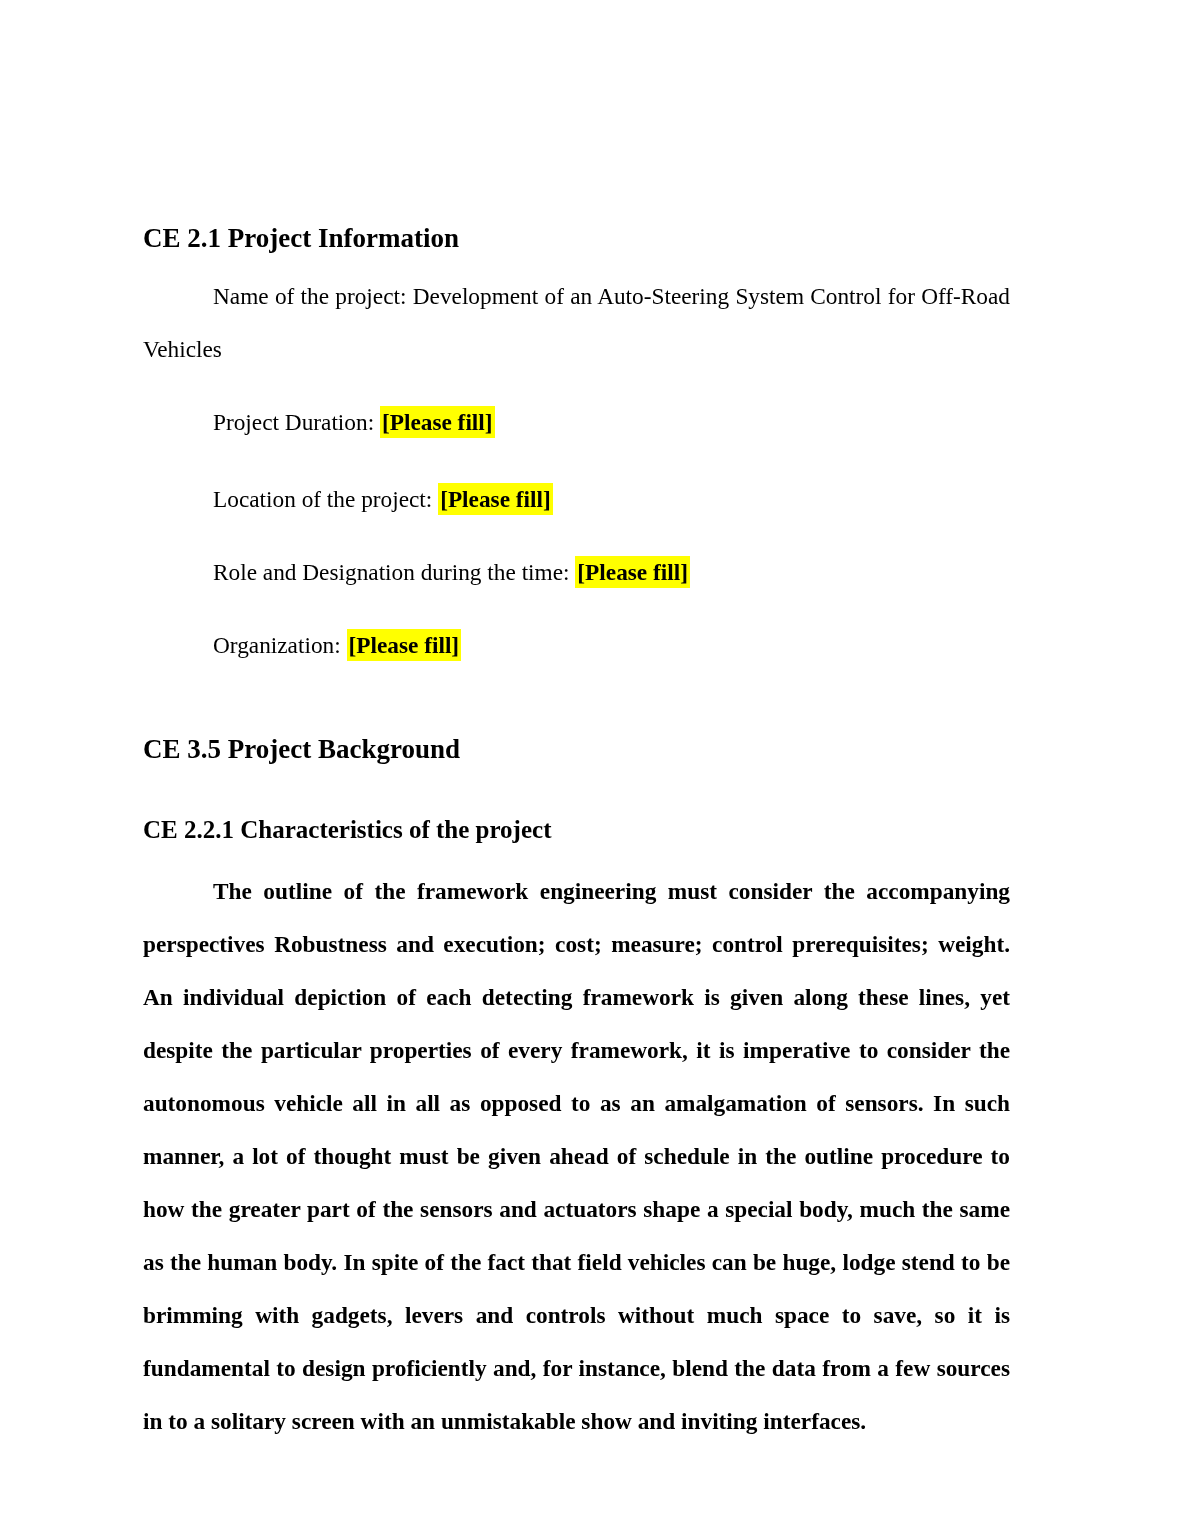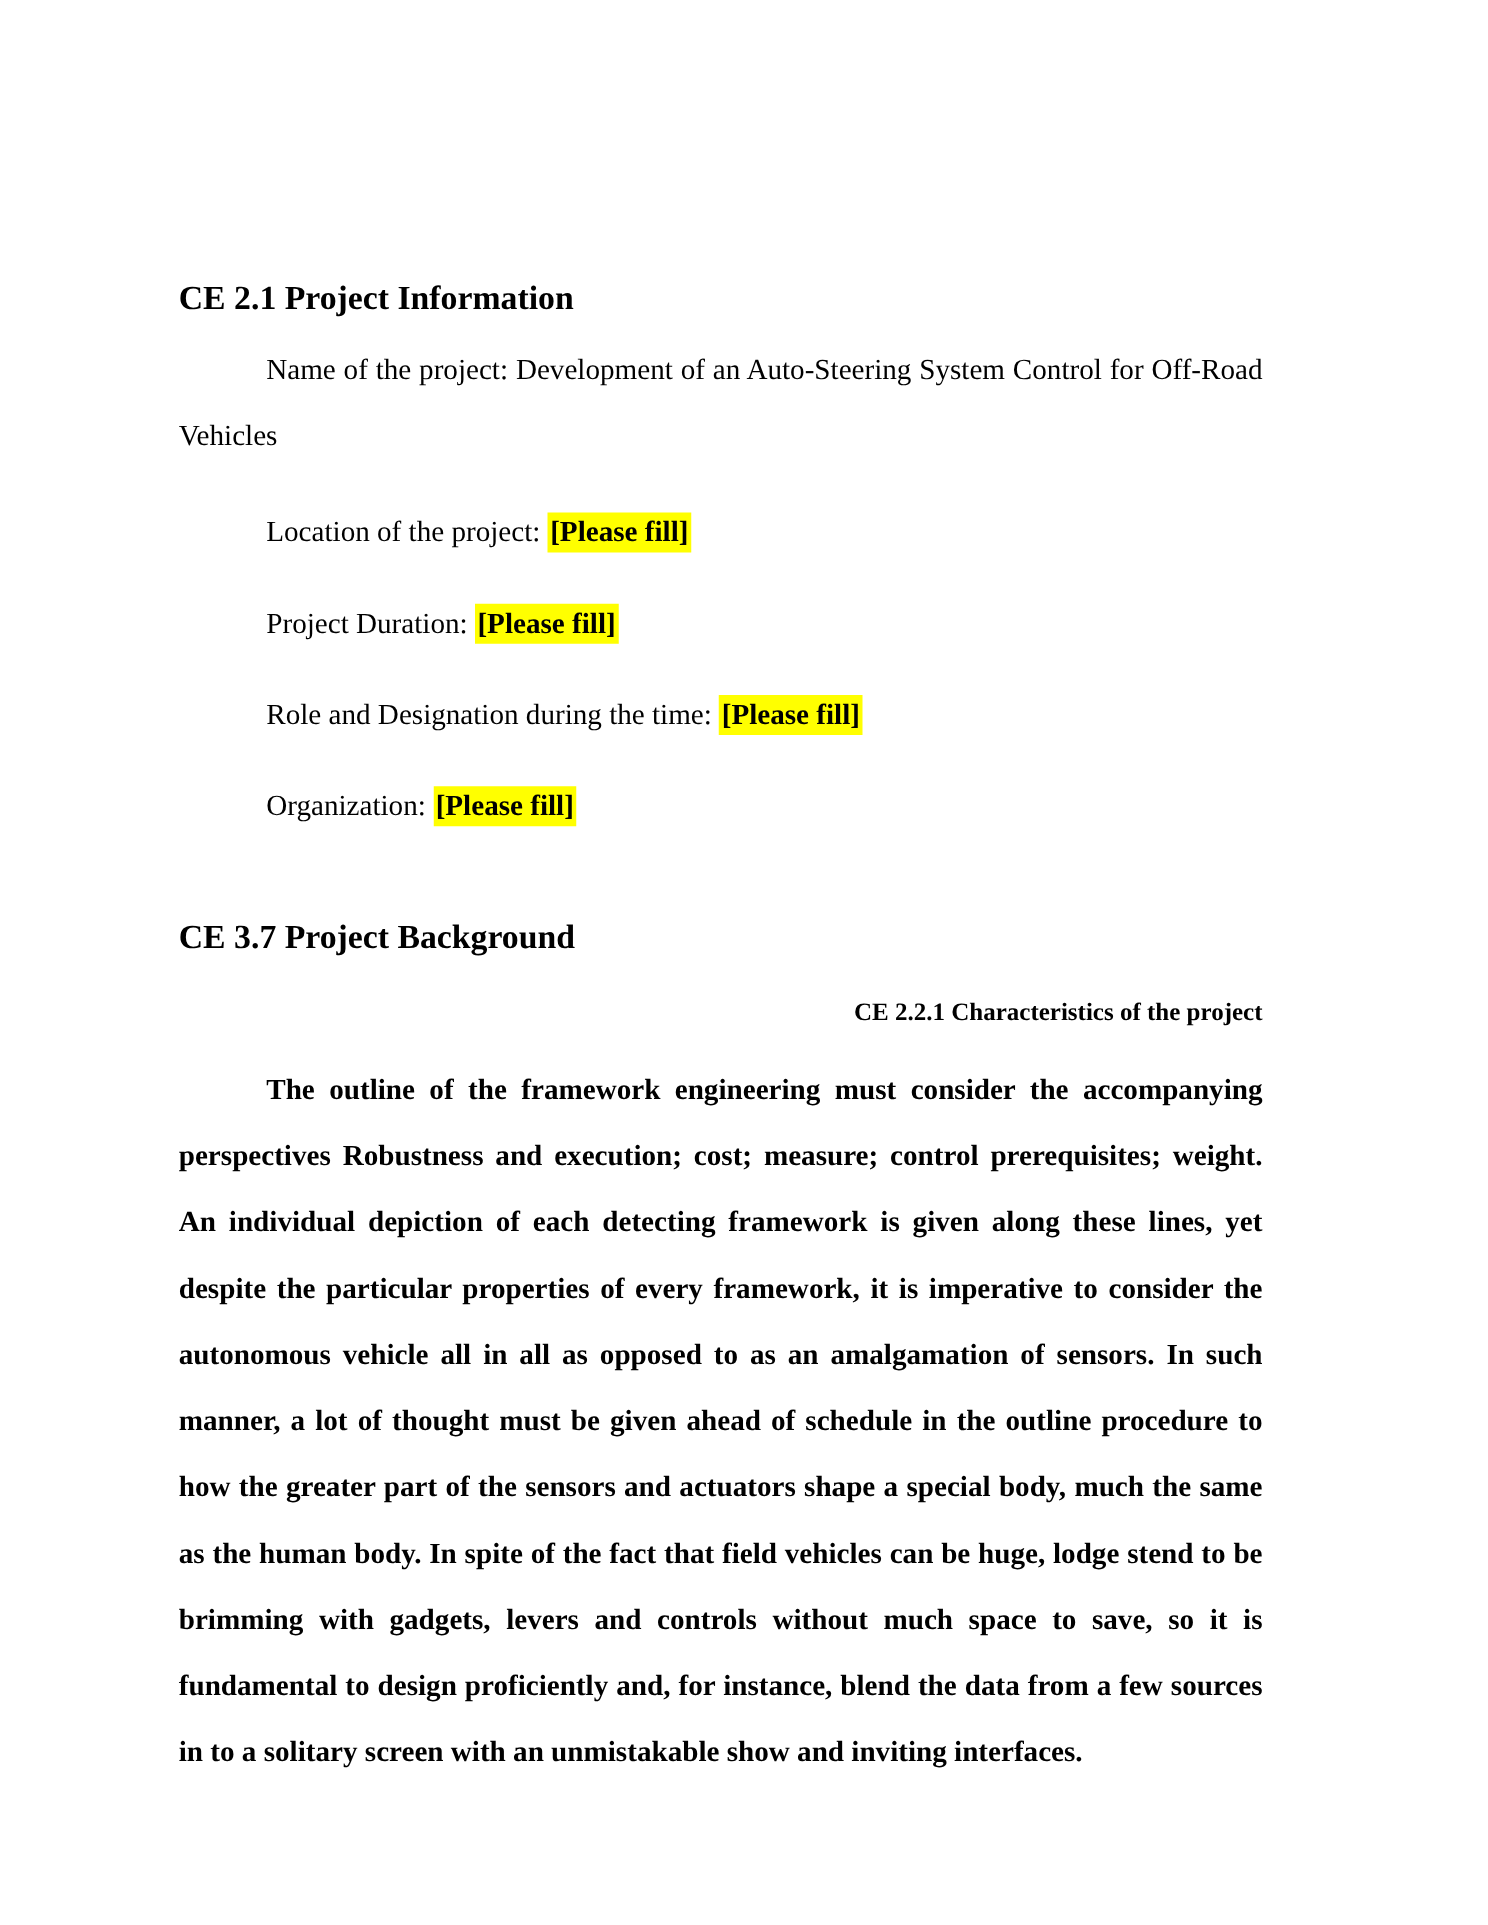--- a/index.html
+++ b/index.html
@@ -22,25 +22,24 @@
   .h-section {
     font-size: 27px;
     line-height: 33px;
     font-weight: bold;
     margin: 0;
   }
   .h-section.second {
     margin-top: 61px;
   }
   .h-sub {
-    font-size: 20px;
+    font-size: 25px;
     line-height: 31px;
     font-weight: bold;
-    margin-top: 29px;
-    text-align: right;
+    margin-top: 48px;
   }
   .para {
     margin: 0;
     line-height: 53px;
     text-align: justify;
     text-indent: 70px;
   }
   .p-name   { margin-top: 15px; }
   .field    { margin-top: 20px; }
   .field-first { margin-top: 24px; }
@@ -57,39 +56,39 @@
 
 <div class="page">
 
   <div class="h-section">CE 2.1 Project Information</div>
 
   <p class="para p-name">
     <span class="bold">Name of the project:</span>
     <span>Development of an Auto-Steering System Control for Off-Road Vehicles</span>
   </p>
 
-  <p class="para field field-first">
-    <span class="bold">Location of the project:</span>
+  <p class="para field">
+    <span class="bold">Project Duration:</span>
     <span class="hl">[Please fill]</span>
   </p>
 
-  <p class="para field">
-    <span class="bold">Project Duration:</span>
+  <p class="para field field-first">
+    <span class="bold">Location of the project:</span>
     <span class="hl">[Please fill]</span>
   </p>
 
   <p class="para field">
     <span class="bold">Role and Designation during the time:</span>
     <span class="hl">[Please fill]</span>
   </p>
 
   <p class="para field">
     <span class="bold">Organization:</span>
     <span class="hl">[Please fill]</span>
   </p>
 
-  <div class="h-section second">CE 3.7 Project Background</div>
+  <div class="h-section second">CE 3.5 Project Background</div>
 
   <div class="h-sub">CE 2.2.1 Characteristics of the project</div>
 
   <p class="para p-body">The outline of the framework engineering must consider the accompanying perspectives Robustness and execution; cost; measure; control prerequisites; weight. An individual depiction of each detecting framework is given along these lines, yet despite the particular properties of every framework, it is imperative to consider the autonomous vehicle all in all as opposed to as an amalgamation of sensors. In such manner, a lot of thought must be given ahead of schedule in the outline procedure to how the greater part of the sensors and actuators shape a special body, much the same as the human body. In spite of the fact that field vehicles can be huge, lodge stend to be brimming with gadgets, levers and controls without much space to save, so it is fundamental to design proficiently and, for instance, blend the data from a few sources in to a solitary screen with an unmistakable show and inviting interfaces.</p>
 
 </div>
 
 </body></html>

